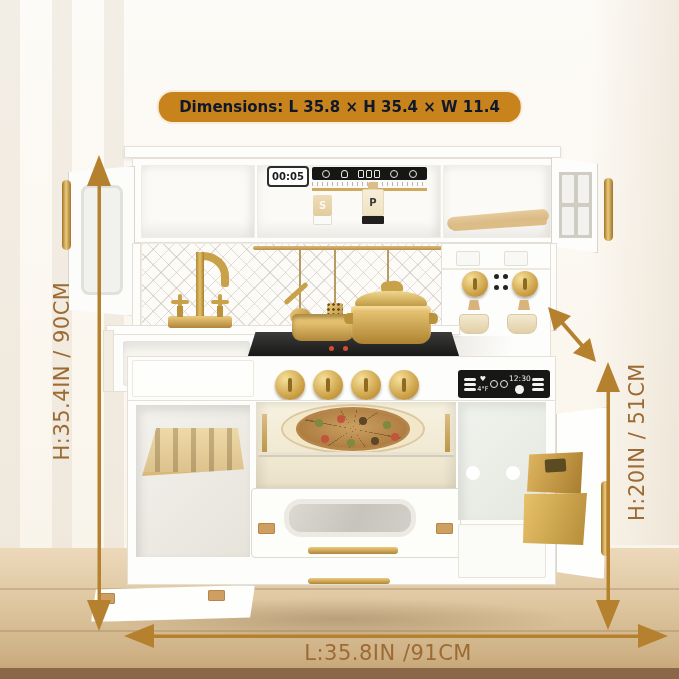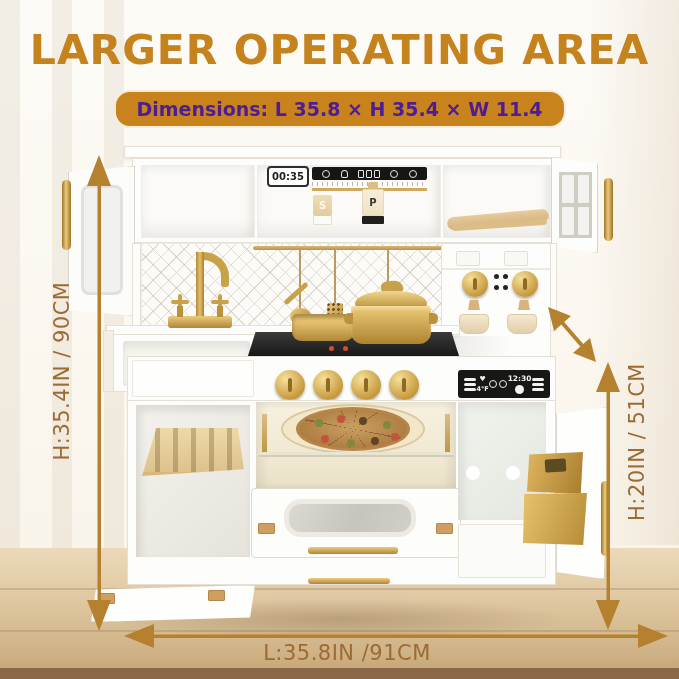--- a/index.html
+++ b/index.html
@@ -25,63 +25,62 @@
          justify-content:space-around;padding:0 5px;box-sizing:border-box}
   .ring7{width:6px;height:6px;border:1px solid #e8e8e6;border-radius:50%}
   .person{width:5px;height:6px;border:1px solid #e8e8e6;border-radius:50% 50% 2px 2px}
   .sq3{display:flex;gap:2px}
   .sq3 i{width:4px;height:6px;border:1px solid #e8e8e6;border-radius:1px}
   .pane{background:#f3f2ef;border-radius:1px}
   .colm{display:flex;flex-direction:column;gap:2px}
   .rowm{display:flex;gap:2px}
   .bar{width:12px;height:3px;background:#f2f2ef;border-radius:1.5px}
   .heart{font-size:7px;color:#f2f2ef;line-height:1;text-align:center}
-  .tinytxt{font-size:6.5px;color:#f2f2ef;font-weight:700;white-space:nowrap}
+  .tinytxt{font-size:6.5px;color:#f2f2ef;font-weight:400;white-space:nowrap}
   .ring8{width:8px;height:8px;border:1.5px solid #eee;border-radius:50%;box-sizing:border-box}
   .clockdot{width:9px;height:9px;background:#f2f2ef;border-radius:50%;align-self:center}
   .dotb{width:5px;height:5px;border-radius:50%;background:#23231f}
   .spout{width:12px;height:10px;background:#d9b37c;clip-path:polygon(15% 0,85% 0,100% 100%,0 100%)}
   .cup{width:30px;height:20px;background:linear-gradient(180deg,#f4ead0,#e0cfa8);
        border:1px solid #d9c9a4;border-radius:4px 4px 9px 9px;box-sizing:border-box}
   .bracket{width:17px;height:11px;background:#cf9f62;border-radius:2px;box-shadow:inset 0 0 0 1px #b5854a}
   .slats{background:repeating-linear-gradient(90deg,transparent 0 13px,rgba(120,92,50,.35) 13px 18px),
                     linear-gradient(180deg,#eed9a8,#dcc28c);
          clip-path:polygon(14% 0,94% 0,100% 86%,0 100%);border-bottom:4px solid #d9b878;box-sizing:border-box}
   .top{position:absolute;width:8px;height:8px;border-radius:50%}
   .title{left:0;top:26px;width:679px;text-align:center;font-size:41px;font-weight:800;
          letter-spacing:1px;color:#c5831d;margin:0}
-  .badge{left:50%;top:90px;transform:translateX(-50%);background:#c8831c;color:#4c1d95;
-         font-size:19px;font-weight:700;padding:6px 21px;border-radius:16px;
+  .badge{left:50%;top:90px;transform:translateX(-50%);background:#c8831c;color:#0f172a;
+         font-size:15px;font-weight:700;padding:6px 21px;border-radius:16px;
          border:2px solid #f6ecd9;white-space:nowrap}
   .dim{position:absolute;color:#9c6a33;font-size:21px;letter-spacing:.5px;white-space:nowrap;z-index:6}
 </style>
 </head>
 <body>
 
 <div class="page">
 
   <div class="a" style="left:0;top:0;width:150px;height:555px;background:repeating-linear-gradient(90deg,rgba(205,190,168,.22) 0 20px,rgba(255,255,255,0) 20px 52px)"></div>
   <div class="a" style="right:0;top:0;width:90px;height:545px;background:linear-gradient(270deg,rgba(222,207,186,.4),rgba(222,207,186,0))"></div>
   <div class="a" style="left:0;top:548px;width:679px;height:131px;background:repeating-linear-gradient(180deg,transparent 0 40px,rgba(140,110,75,.28) 40px 42px),linear-gradient(180deg,#ecd9ba 0%,#ddc59e 45%,#cfb286 80%,#c2a172 100%)"></div>
   <div class="a" style="left:0;top:668px;width:679px;height:11px;background:#8a6847"></div>
 
-  <h1 class="a title">LARGER OPERATING AREA</h1>
   <div class="a badge">Dimensions: L 35.8 × H 35.4 × W 11.4</div>
 
   <div class="a" style="left:0;top:0;width:679px;height:679px">
 
     <div class="a" style="left:110px;top:598px;width:460px;height:42px;background:radial-gradient(ellipse at 50% 50%,rgba(110,85,55,.30),rgba(110,85,55,0) 70%)"></div>
 
     <div class="a wp" style="left:124px;top:146px;width:437px;height:12px;box-shadow:0 2px 3px rgba(0,0,0,.08)"></div>
     <div class="a wp" style="left:132px;top:158px;width:425px;height:85px"></div>
     <div class="a open-shelf" style="left:141px;top:165px;width:112px;height:71px"></div>
     <div class="a open-shelf" style="left:257px;top:165px;width:182px;height:71px"></div>
     <div class="a open-shelf" style="left:443px;top:165px;width:106px;height:71px"></div>
 
-    <div class="a" style="left:267px;top:166px;width:38px;height:17px;background:#fff;border:2px solid #2d2d2b;border-radius:4px;font-size:10px;font-weight:700;color:#1d1d1b;display:flex;align-items:center;justify-content:center">00:35</div>
+    <div class="a" style="left:267px;top:166px;width:38px;height:17px;background:#fff;border:2px solid #2d2d2b;border-radius:4px;font-size:10px;font-weight:700;color:#1d1d1b;display:flex;align-items:center;justify-content:center">00:05</div>
 
     <div class="a strip" style="left:312px;top:167px;width:115px;height:13px">
       <i class="ring7"></i>
       <i class="person"></i>
       <span class="sq3">
           <i></i>
           <i></i>
           <i></i>
         </span>
       <i class="ring7"></i>
@@ -280,15 +279,15 @@
       <polygon points="548,307 554,331 571,316"></polygon>
       <polygon points="596,362 573,353 590,338"></polygon>
     </g>
     <line x1="559" y1="319" x2="585" y2="349" stroke="#b5812f" stroke-width="4"></line>
   </svg>
 
   <div class="dim" style="left:-38px;top:359px;width:200px;text-align:center;transform:rotate(-90deg)">H:35.4IN / 90CM</div>
   <div class="dim" style="left:552px;top:284px;width:120px;text-align:center;line-height:1.2;font-size:20px">
   </div>
   <div class="dim" style="left:537px;top:430px;width:200px;text-align:center;transform:rotate(-90deg)">H:20IN / 51CM</div>
-  <div class="dim" style="left:222px;top:641px;width:250px;text-align:center">L:35.8IN /91CM</div>
+  <div class="dim" style="left:222px;top:641px;width:250px;text-align:right">L:35.8IN /91CM</div>
 
 </div>
 
 </body></html>

